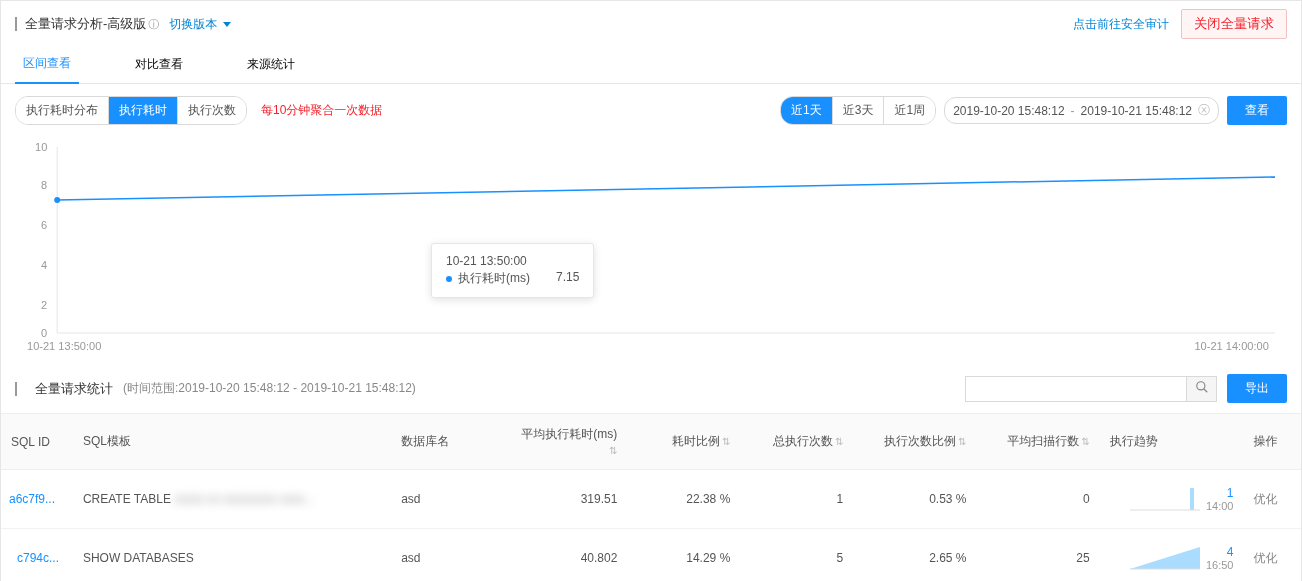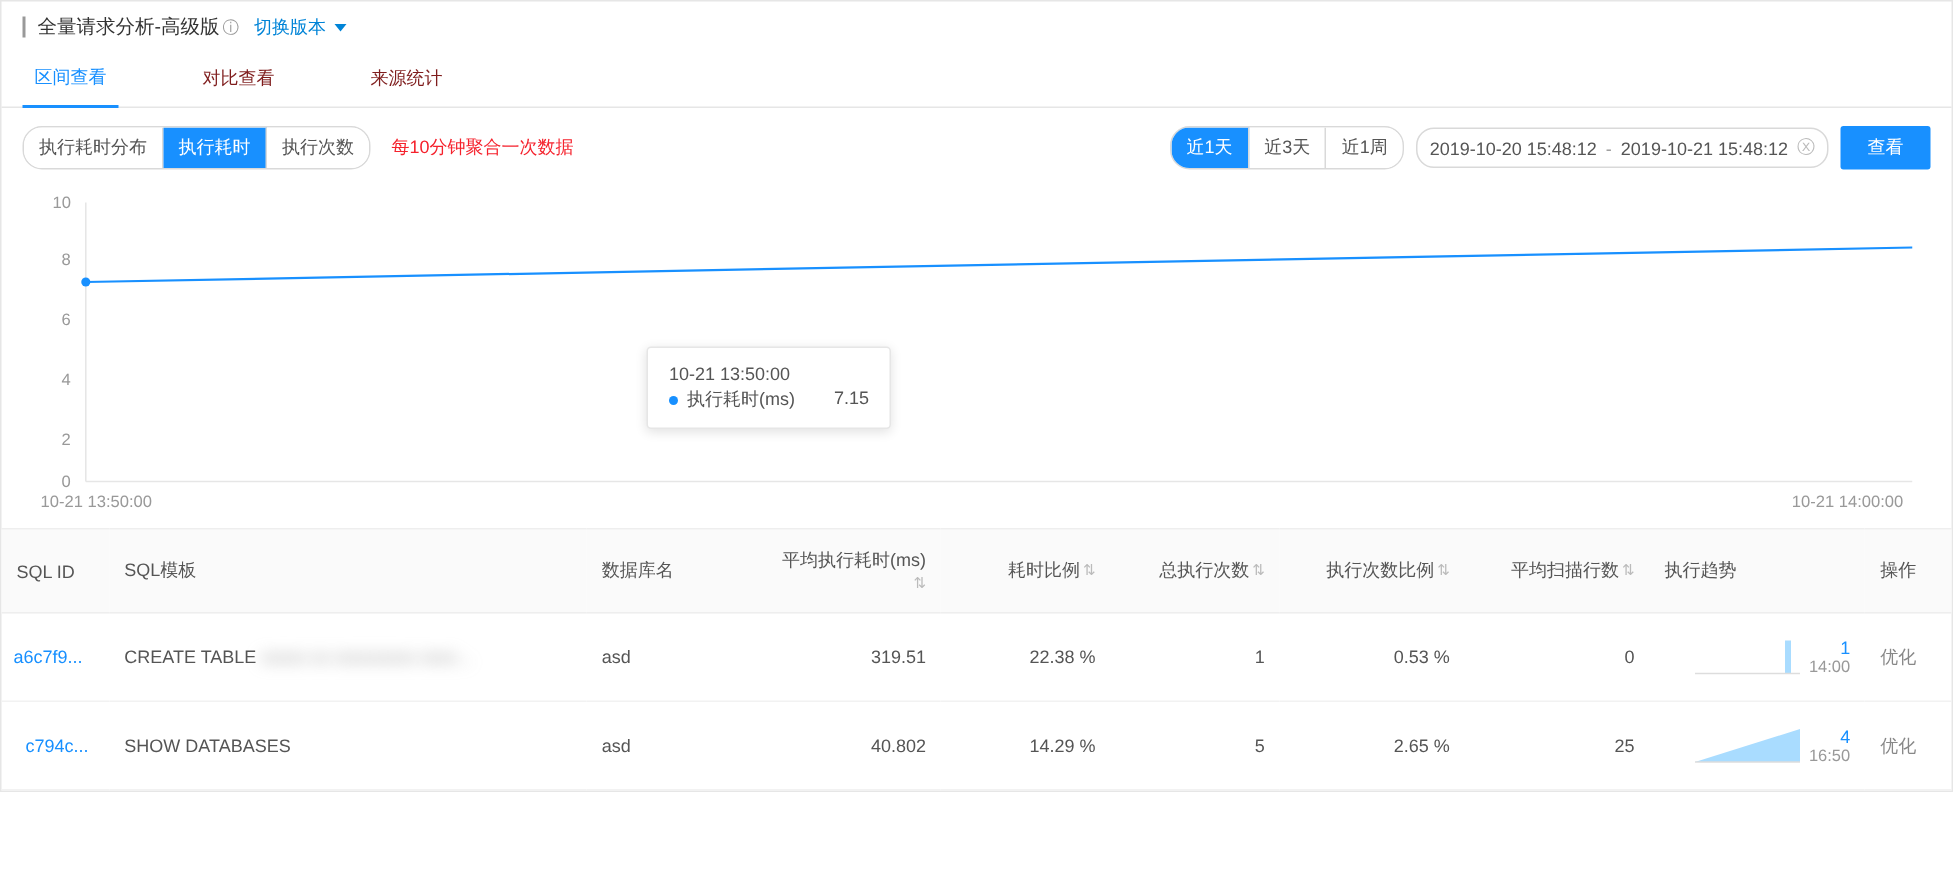--- a/index.html
+++ b/index.html
@@ -12,21 +12,21 @@
   .title { font-size: 13px; color: #333; }
   .help-icon { color: #999; font-size: 11px; margin-left: 2px; cursor: default; }
   .switch-ver { color: #0084d7; margin-left: 10px; cursor: pointer; }
   .caret-down { display: inline-block; margin-left: 2px; border-left: 4px solid transparent; border-right: 4px solid transparent; border-top: 5px solid #0084d7; vertical-align: middle; }
   .header-right { margin-left: auto; display: flex; align-items: center; gap: 12px; }
   .link-blue { color: #0084d7; cursor: pointer; }
   .btn-danger-ghost { color: #f5222d; border: 1px solid #f5c0c0; background: #fff5f5; padding: 5px 12px; border-radius: 2px; cursor: pointer; }
 
   
   .tabs { display: flex; align-items: center; border-bottom: 1px solid #e6e6e6; padding: 0 14px; margin-top: 6px; }
-  .tab { padding: 10px 8px; margin-right: 48px; color: #7f1d1d; cursor: pointer; }
+  .tab { padding: 10px 8px; margin-right: 48px; color: #000000; cursor: pointer; }
   .tab.active { color: #1890ff; border-bottom: 2px solid #1890ff; margin-bottom: -1px; }
 
   
   .toolbar { display: flex; align-items: center; padding: 12px 14px; flex-wrap: nowrap; }
   .btn-group { display: inline-flex; border: 1px solid #d9d9d9; border-radius: 13px; overflow: hidden; }
   .btn-group button { background: #fff; border: none; padding: 5px 10px; font-size: 12px; color: #555; border-right: 1px solid #d9d9d9; cursor: pointer; font-family: inherit; }
   .btn-group button:last-child { border-right: none; }
   .btn-group button.active { background: #1890ff; color: #fff; }
   .agg-hint { color: #f5222d; margin-left: 14px; }
   .right-controls { margin-left: auto; display: flex; align-items: center; gap: 8px; }
@@ -72,20 +72,24 @@
 <div class="page">
 
   <div class="header">
     <div class="vbar"></div>
     <span class="title">全量请求分析-高级版</span>
     <span class="help-icon">ⓘ</span>
     <span class="switch-ver">
       <span>切换版本</span>
       <span class="caret-down"></span>
     </span>
+    <div class="header-right">
+      <span class="link-blue">点击前往安全审计</span>
+      <button class="btn-danger-ghost">关闭全量请求</button>
+    </div>
   </div>
 
   <div class="tabs">
     <div class="tab active">区间查看</div>
     <div class="tab">对比查看</div>
     <div class="tab">来源统计</div>
   </div>
 
   <div class="toolbar">
     <div class="btn-group">
@@ -133,20 +137,35 @@
     </svg>
     <div class="chart-tooltip">
       <div>10-21 13:50:00</div>
       <div class="tt-row">
         <span><span class="dot"></span><span>执行耗时(ms)</span></span>
         <span>7.15</span>
       </div>
     </div>
   </div>
 
+  <div class="section-row">
+    <div class="vbar"></div>
+    <span class="sec-title">全量请求统计</span>
+    <span class="sec-sub">(时间范围:2019-10-20 15:48:12 - 2019-10-21 15:48:12)</span>
+    <div class="search-box">
+      <input type="text" placeholder="" style="">
+      <button class="search-btn">
+        <svg width="14" height="14" viewBox="0 0 24 24" fill="none" stroke="#888" stroke-width="2">
+            <circle cx="10" cy="10" r="7"></circle>
+            <line x1="15" y1="15" x2="21" y2="21"></line>
+          </svg>
+      </button>
+    </div>
+    <button class="btn-primary">导出</button>
+  </div>
 
   <table class="data">
     <thead>
       <tr>
         <th style="width:70px;">SQL ID</th>
         <th style="width:310px">SQL模板</th>
         <th style="width:110px">数据库名</th>
         <th class="r" style="width:120px"><span>平均执行耗时(ms)</span><span class="sort-ic">⇅</span></th>
         <th class="r" style="width:110px"><span>耗时比例</span><span class="sort-ic">⇅</span></th>
         <th class="r" style="width:110px"><span>总执行次数</span><span class="sort-ic">⇅</span></th>

